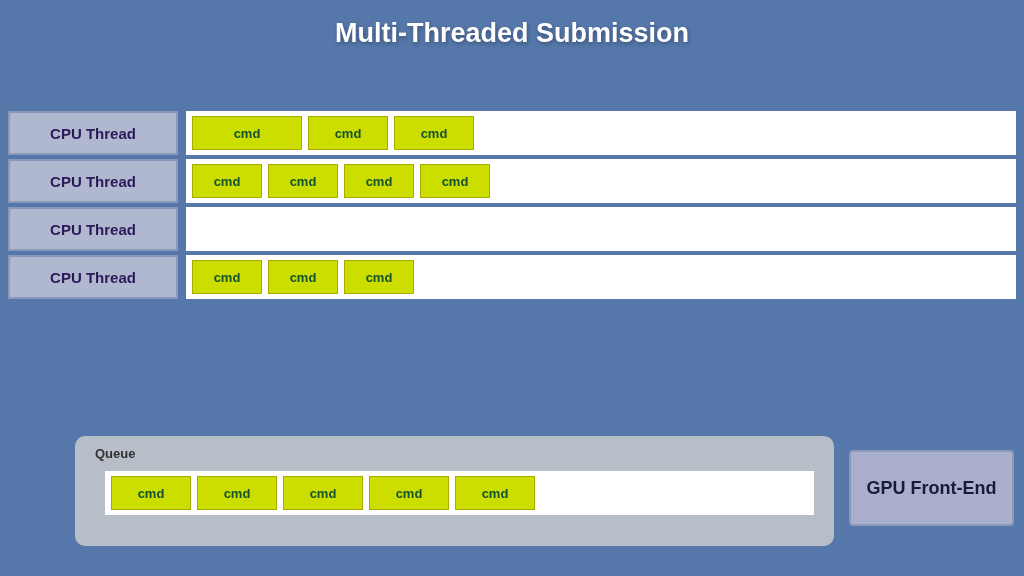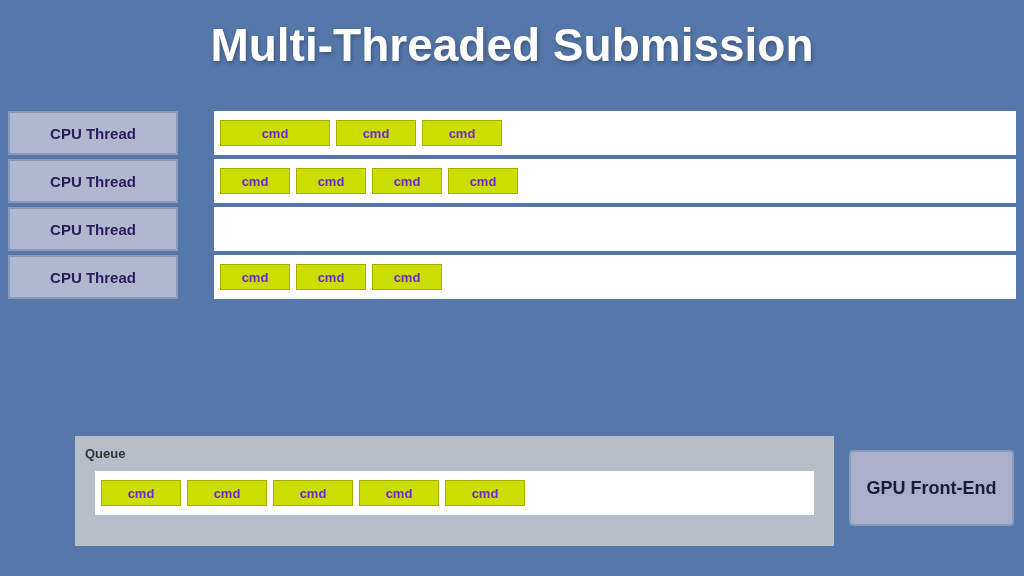--- a/index.html
+++ b/index.html
@@ -9,40 +9,39 @@
       height: 576px;
       background-color: #5577aa;
       font-family: Arial, sans-serif;
       overflow: hidden;
       position: relative;
     }
 
     .title {
       text-align: center;
       color: white;
-      font-size: 46px;
+      font-size: 27px;
       font-weight: 900;
       padding-top: 18px;
       padding-bottom: 18px;
       text-shadow: 1px 2px 4px rgba(0,0,0,0.3);
     }
 
     .threads-section {
       position: absolute;
       top: 110px;
       left: 8px;
       right: 8px;
     }
 
     .thread-row {
       display: flex;
       align-items: center;
       margin-bottom: 2px;
       height: 46px;
-      gap: 28px;
     }
 
     .thread-label {
       background-color: #b0b8d0;
       color: #2a1a5a;
       font-weight: bold;
       font-size: 15px;
       width: 170px;
       min-width: 170px;
       height: 44px;
@@ -58,44 +57,44 @@
       height: 44px;
       flex: 1;
       display: flex;
       align-items: center;
       padding: 4px 6px;
       gap: 6px;
     }
 
     .cmd-block {
       background-color: #ccdd00;
-      color: #6d28d9;
+      color: #14532d;
       font-weight: bold;
       font-size: 13px;
-      height: 26px;
+      height: 34px;
       display: flex;
       align-items: center;
       justify-content: center;
       border: 1px solid #aaaa00;
       min-width: 80px;
     }
 
     .cmd-block.wide { min-width: 110px; }
     .cmd-block.medium { min-width: 80px; }
     .cmd-block.small { min-width: 70px; }
 
     
     .queue-section {
       position: absolute;
       bottom: 30px;
       left: 75px;
       right: 190px;
       background-color: #b8bec8;
-      border-radius: 0;
-      padding: 10px 10px 16px 10px;
+      border-radius: 10px;
+      padding: 10px 10px 16px 20px;
       min-height: 110px;
     }
 
     .queue-label {
       color: #333;
       font-size: 13px;
       font-weight: bold;
       margin-bottom: 10px;
     }
 

